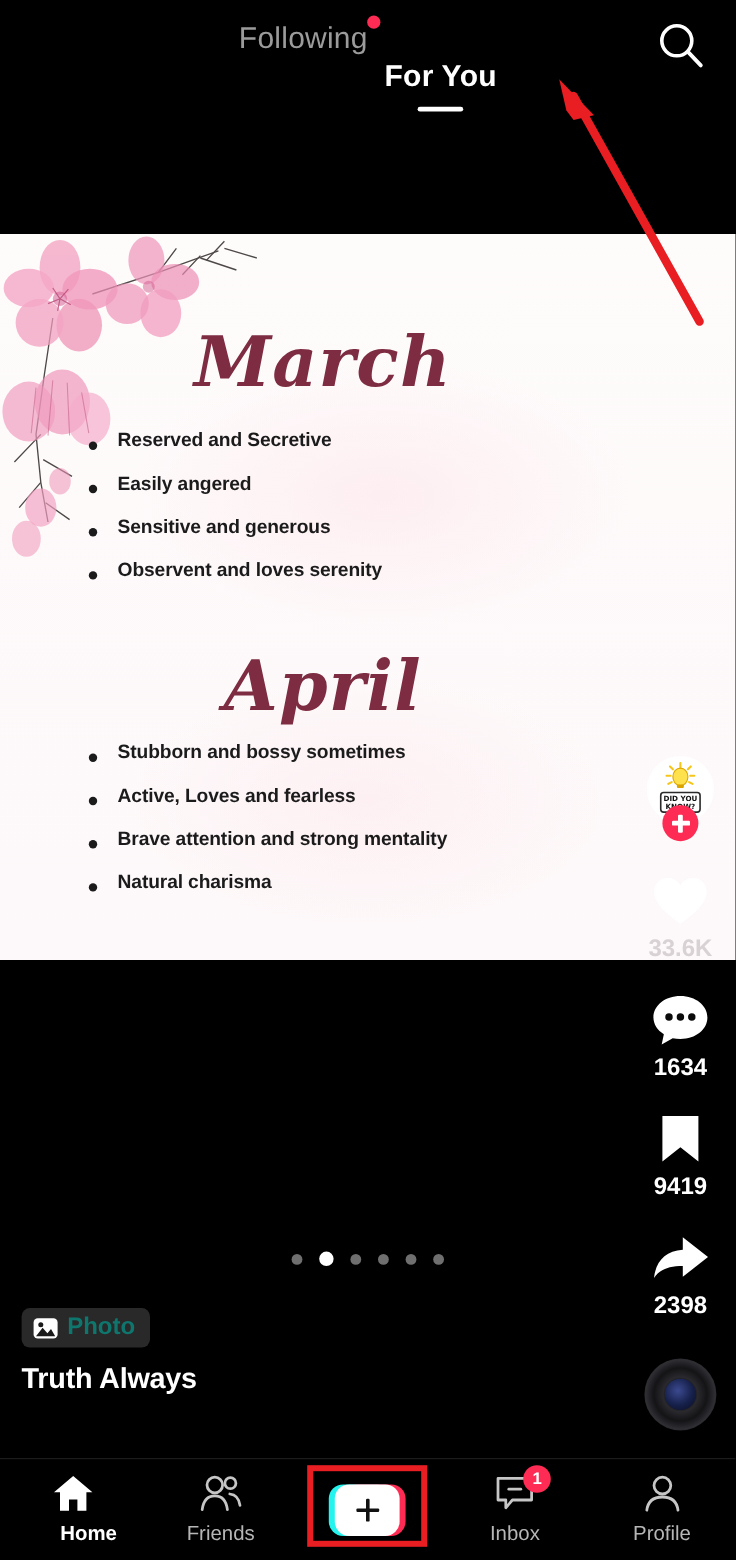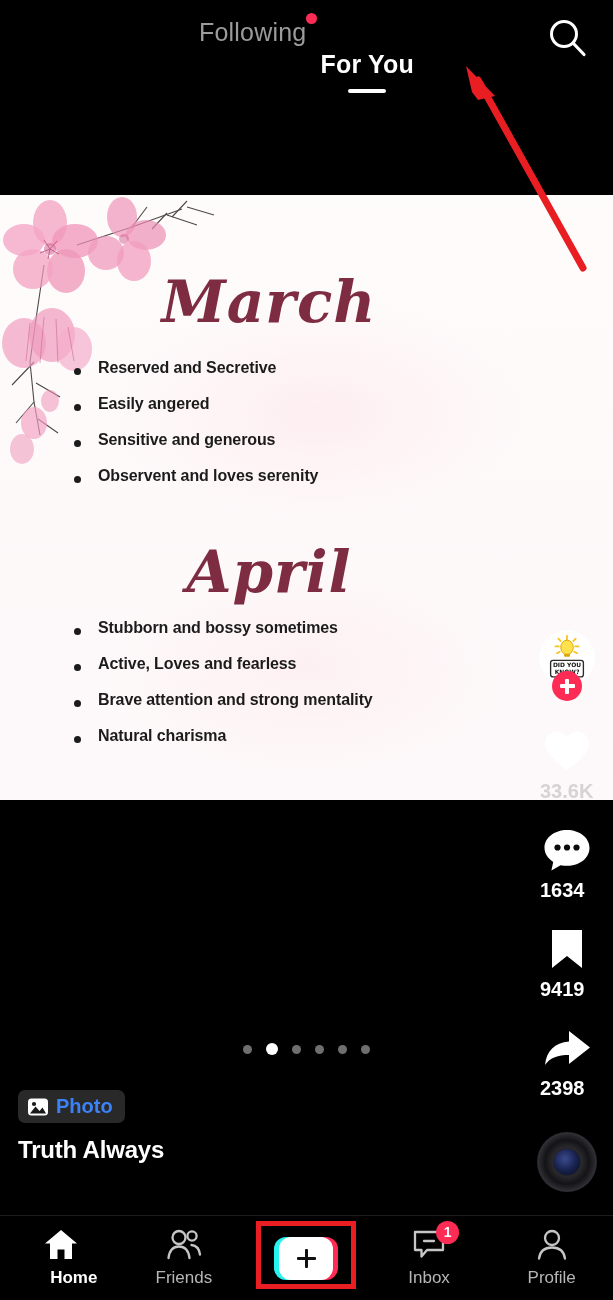--- a/index.html
+++ b/index.html
@@ -138,21 +138,21 @@
     border-radius:50%;
     background:#FE2C55;
     display:flex; align-items:center; justify-content:center;
   }
   .follow-btn::before, .follow-btn::after {
     content:""; position:absolute; background:#fff; border-radius:1px;
   }
   .follow-btn::before { width:15px; height:3.5px; }
   .follow-btn::after  { width:3.5px; height:15px; }
 
-  .action { display:flex; flex-direction:column; margin-bottom:22px; }
+  .action { display:flex; flex-direction:column; align-items:center; margin-bottom:22px; }
   .action-icon { width:54px; height:50px; display:flex; align-items:center; justify-content:center; }
   .action-count {
     font-size:20px; font-weight:700; color:#fff;
     margin-top:4px; text-shadow:0 1px 3px rgba(0,0,0,.45);
   }
   .action-count.on-light { color:#d8d2d4; text-shadow:none; }
 
   .disc {
     width:60px; height:60px;
     border-radius:50%;
@@ -178,21 +178,21 @@
 
   
   .caption { position:absolute; left:18px; bottom:124px; z-index:20; width:460px; }
   .photo-badge {
     display:inline-flex; align-items:center; gap:7px;
     background:rgba(255,255,255,.16);
     border-radius:7px;
     padding:5px 12px 5px 9px;
     margin-bottom:13px;
   }
-  .photo-badge span { color:#3b82f6; font-size:20px; font-weight:700; }
+  .photo-badge span { color:#0f766e; font-size:20px; font-weight:700; }
   .username { color:#fff; font-size:24px; font-weight:700; margin-bottom:12px; letter-spacing:-.2px; }
   .music { color:#fff; font-size:21px; display:flex; align-items:center; gap:9px; }
 
   
   .bottomnav {
     position:absolute; left:0; bottom:0;
     width:613px; height:85px;
     background:#000;
     border-top:1px solid #1c1c1c;
     display:flex; align-items:center;

